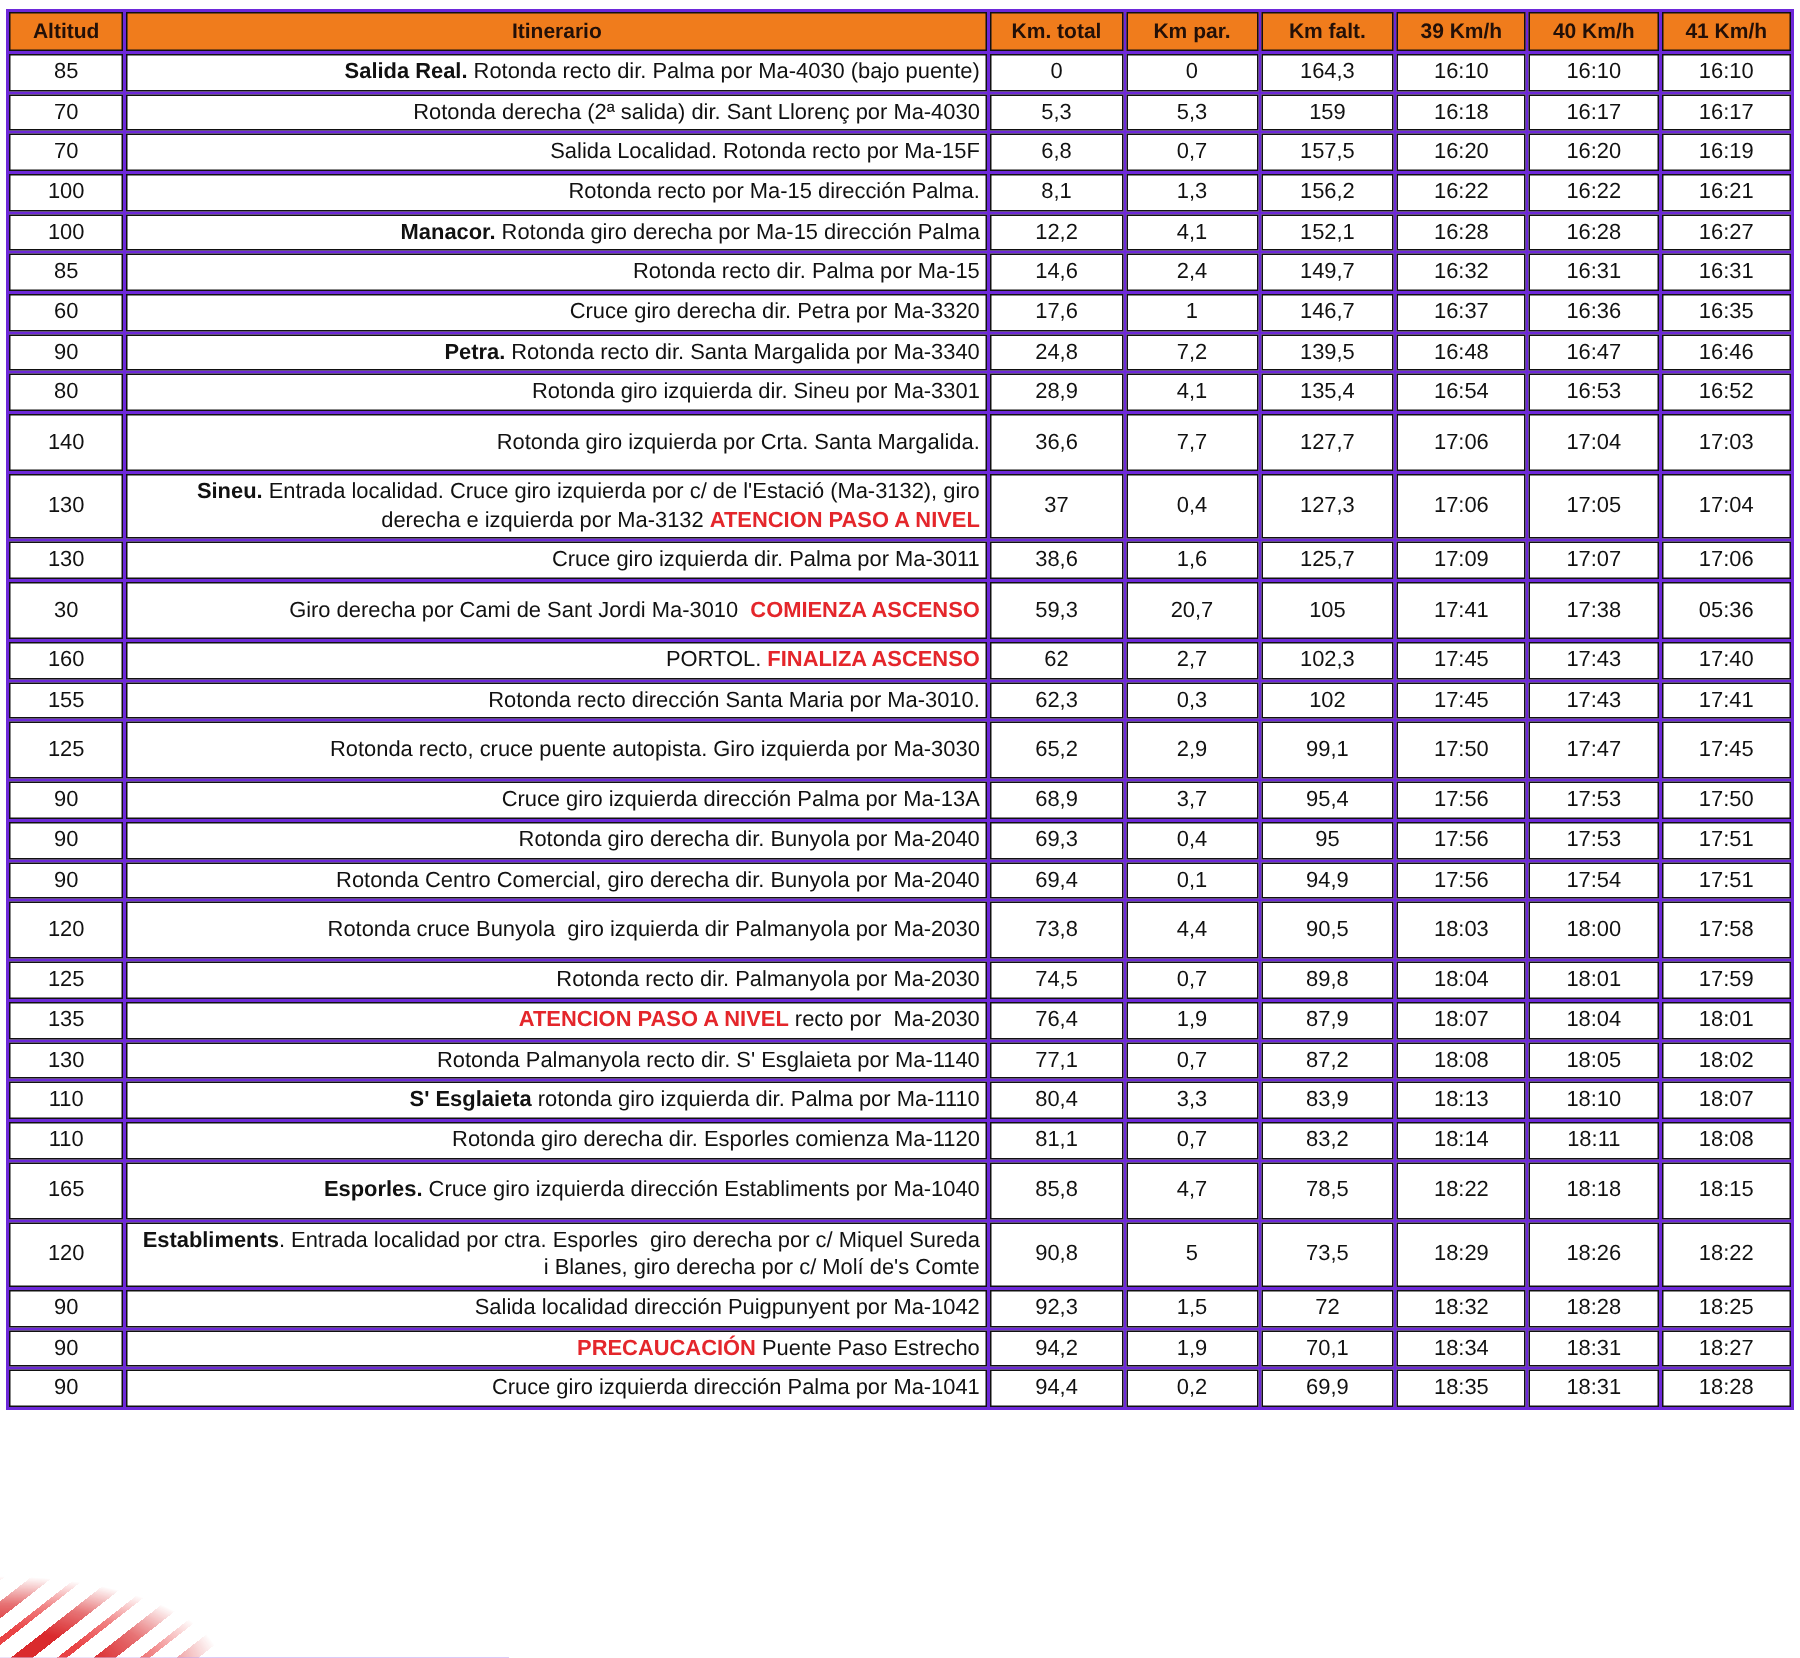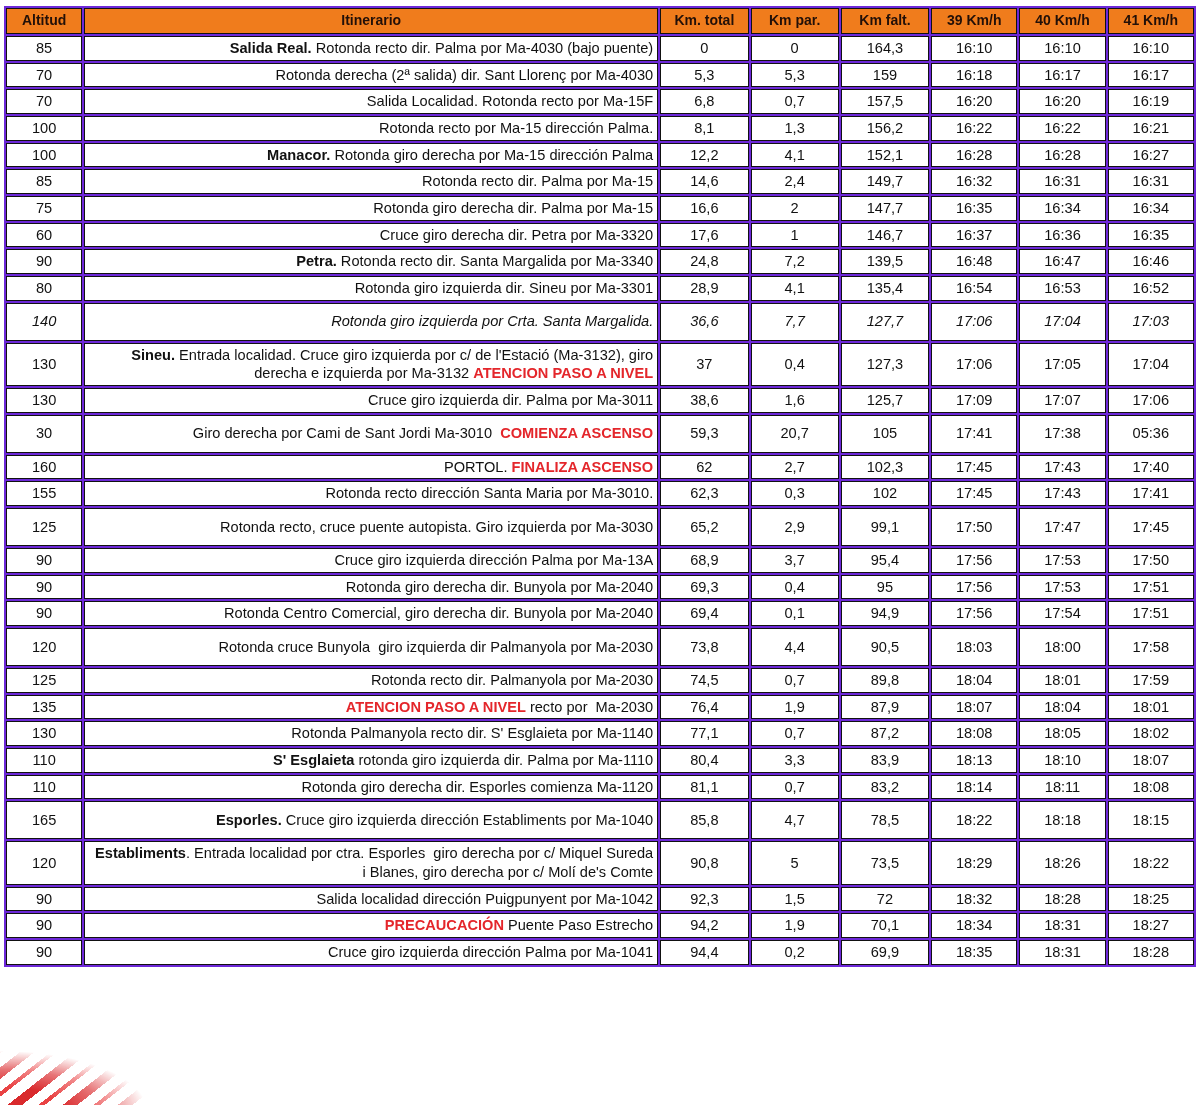--- a/index.html
+++ b/index.html
@@ -175,30 +175,20 @@
           <td class="alt">85</td>
           <td class="itin">Rotonda recto dir. Palma por Ma-15</td>
           <td class="num">14,6</td>
           <td class="num">2,4</td>
           <td class="num">149,7</td>
           <td class="num">16:32</td>
           <td class="num">16:31</td>
           <td class="num">16:31</td>
         </tr>
         <tr>
-          <td class="alt">75</td>
-          <td class="itin">Rotonda giro derecha dir. Palma por Ma-15</td>
-          <td class="num">16,6</td>
-          <td class="num">2</td>
-          <td class="num">147,7</td>
-          <td class="num">16:35</td>
-          <td class="num">16:34</td>
-          <td class="num">16:34</td>
-        </tr>
-        <tr>
           <td class="alt">60</td>
           <td class="itin">Cruce giro derecha dir. Petra por Ma-3320</td>
           <td class="num">17,6</td>
           <td class="num">1</td>
           <td class="num">146,7</td>
           <td class="num">16:37</td>
           <td class="num">16:36</td>
           <td class="num">16:35</td>
         </tr>
         <tr>
@@ -214,21 +204,21 @@
         <tr>
           <td class="alt">80</td>
           <td class="itin">Rotonda giro izquierda dir. Sineu por Ma-3301</td>
           <td class="num">28,9</td>
           <td class="num">4,1</td>
           <td class="num">135,4</td>
           <td class="num">16:54</td>
           <td class="num">16:53</td>
           <td class="num">16:52</td>
         </tr>
-        <tr style="height: 38px; font-style: italic;">
+        <tr style="height: 38px;">
           <td class="alt">140</td>
           <td class="itin">Rotonda giro izquierda por Crta. Santa Margalida.</td>
           <td class="num">36,6</td>
           <td class="num">7,7</td>
           <td class="num">127,7</td>
           <td class="num">17:06</td>
           <td class="num">17:04</td>
           <td class="num">17:03</td>
         </tr>
         <tr style="height: 38px;">

